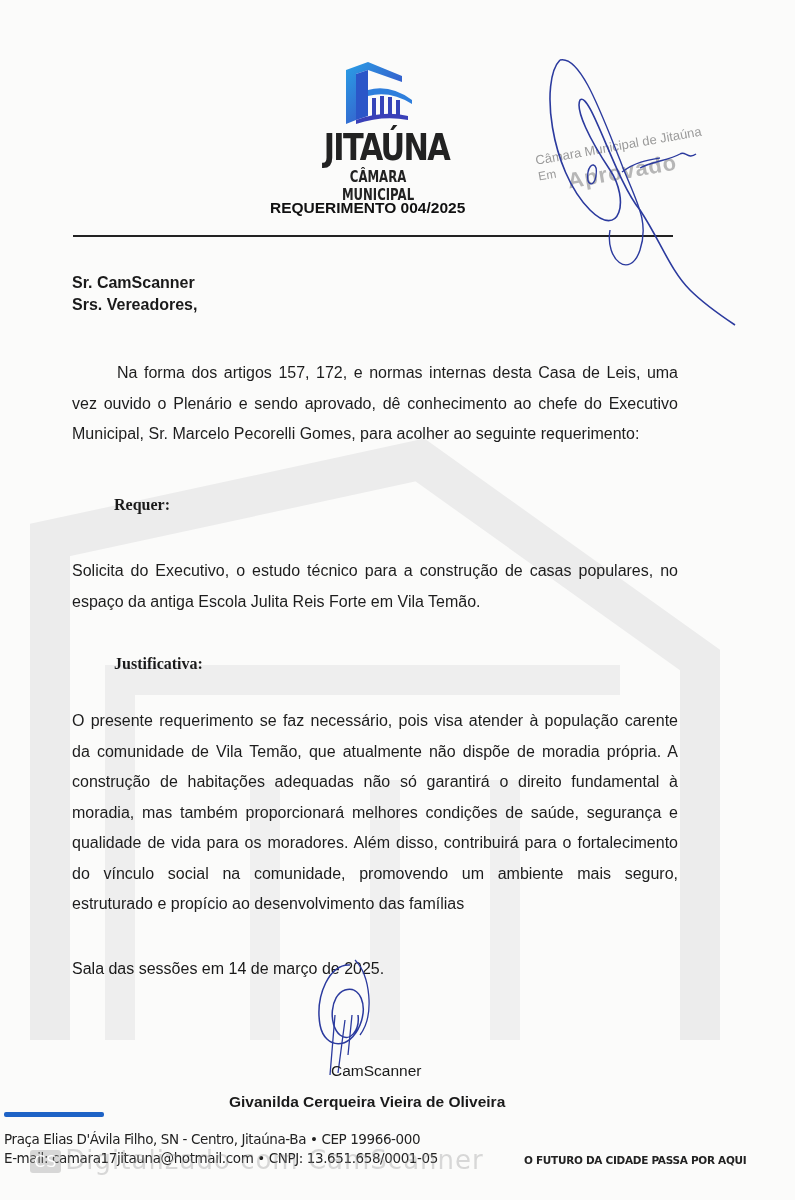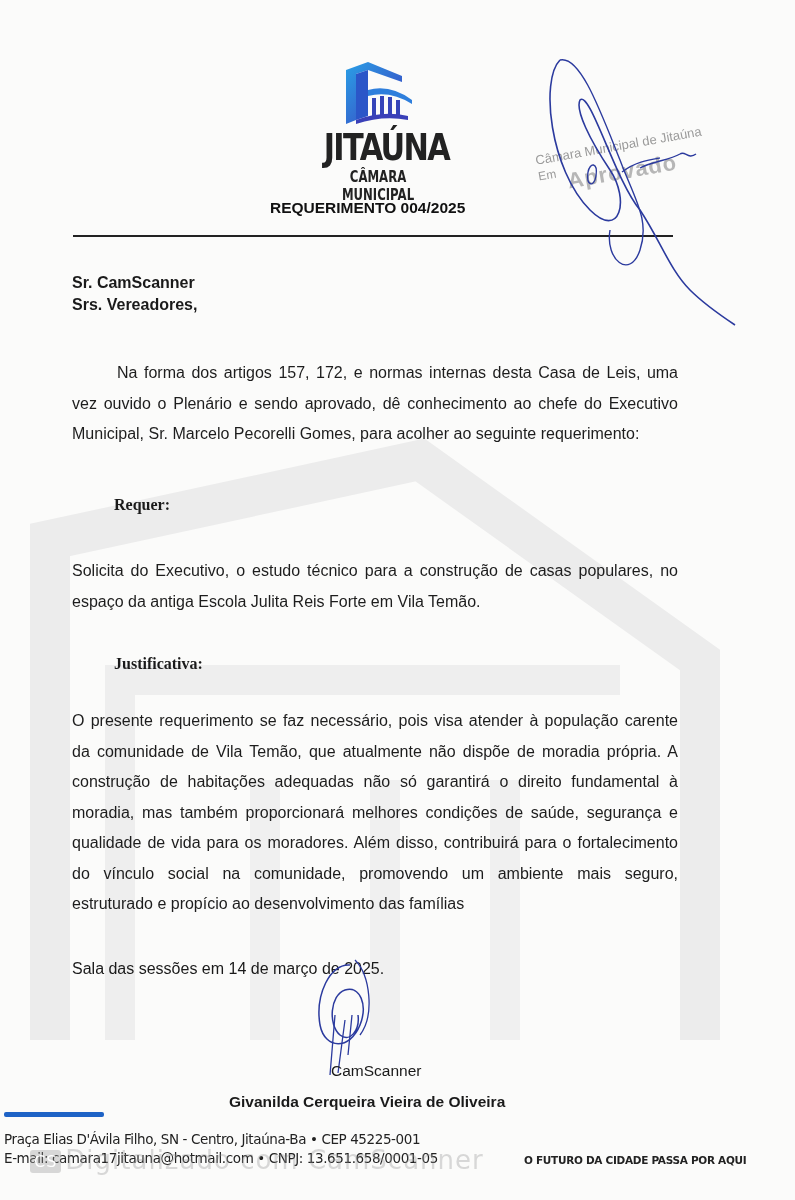--- a/index.html
+++ b/index.html
@@ -126,19 +126,19 @@
 <svg class="sig-ink" style="left:300px; top:955px; width:90px; height:130px;" viewBox="0 0 90 130">
   <path d="M50 10 C30 8 15 40 20 70 C25 95 50 95 60 70 C68 50 60 30 45 35 C30 40 28 70 40 80 C50 88 60 75 58 60" fill="none" stroke="#2b3a9e" stroke-width="1.5"></path>
   <path d="M35 60 L30 120 M45 65 L38 118 M52 60 L48 100" fill="none" stroke="#2b3a9e" stroke-width="1.3"></path>
   <path d="M55 5 C70 20 75 60 60 80" fill="none" stroke="#2b3a9e" stroke-width="1.3"></path>
 </svg>
 
 <div class="signer">Givanilda Cerqueira Vieira de Oliveira</div>
 <div class="role">CamScanner</div>
 
 <div class="footer-bar"></div>
-<div class="footer-line" style="top:1131px;">Praça Elias D'Ávila Filho, SN - Centro, Jitaúna-Ba • CEP 45225-001</div>
+<div class="footer-line" style="top:1131px;">Praça Elias D'Ávila Filho, SN - Centro, Jitaúna-Ba • CEP 19966-000</div>
 <div class="footer-line" style="top:1150px;">E-mail: camara17jitauna@hotmail.com • CNPJ: 13.651.658/0001-05</div>
 <div class="slogan">O FUTURO DA CIDADE PASSA POR AQUI</div>
 
 <div class="scan-mark">
   <span class="cs">CS</span><span>Digitalizado com CamScanner</span>
 </div>
 
 </body></html>

